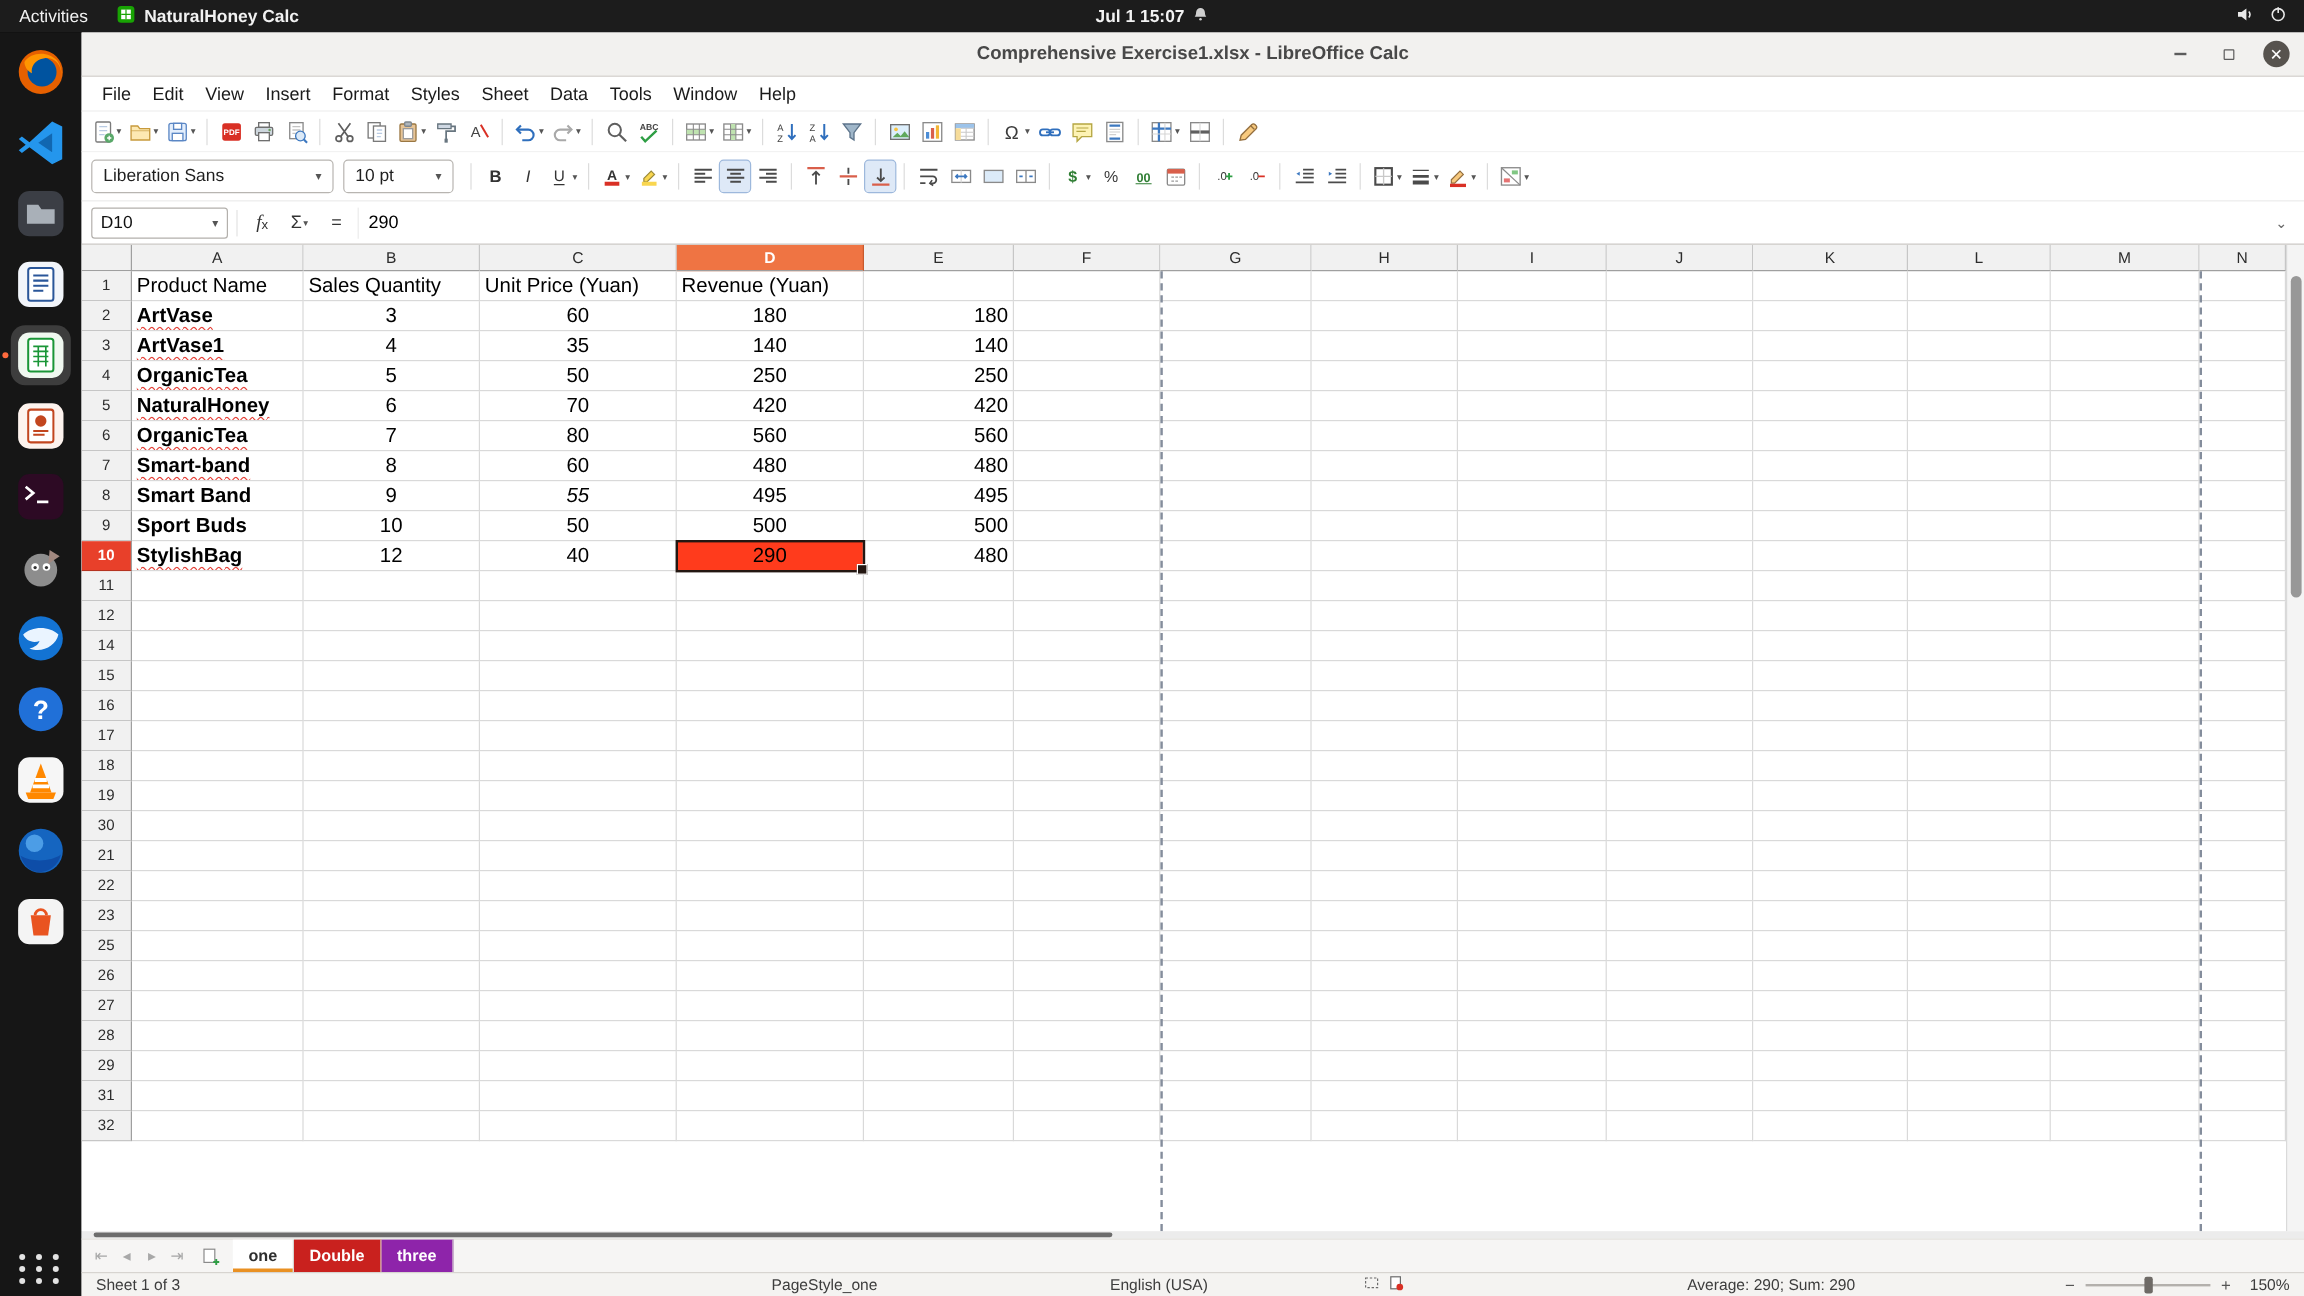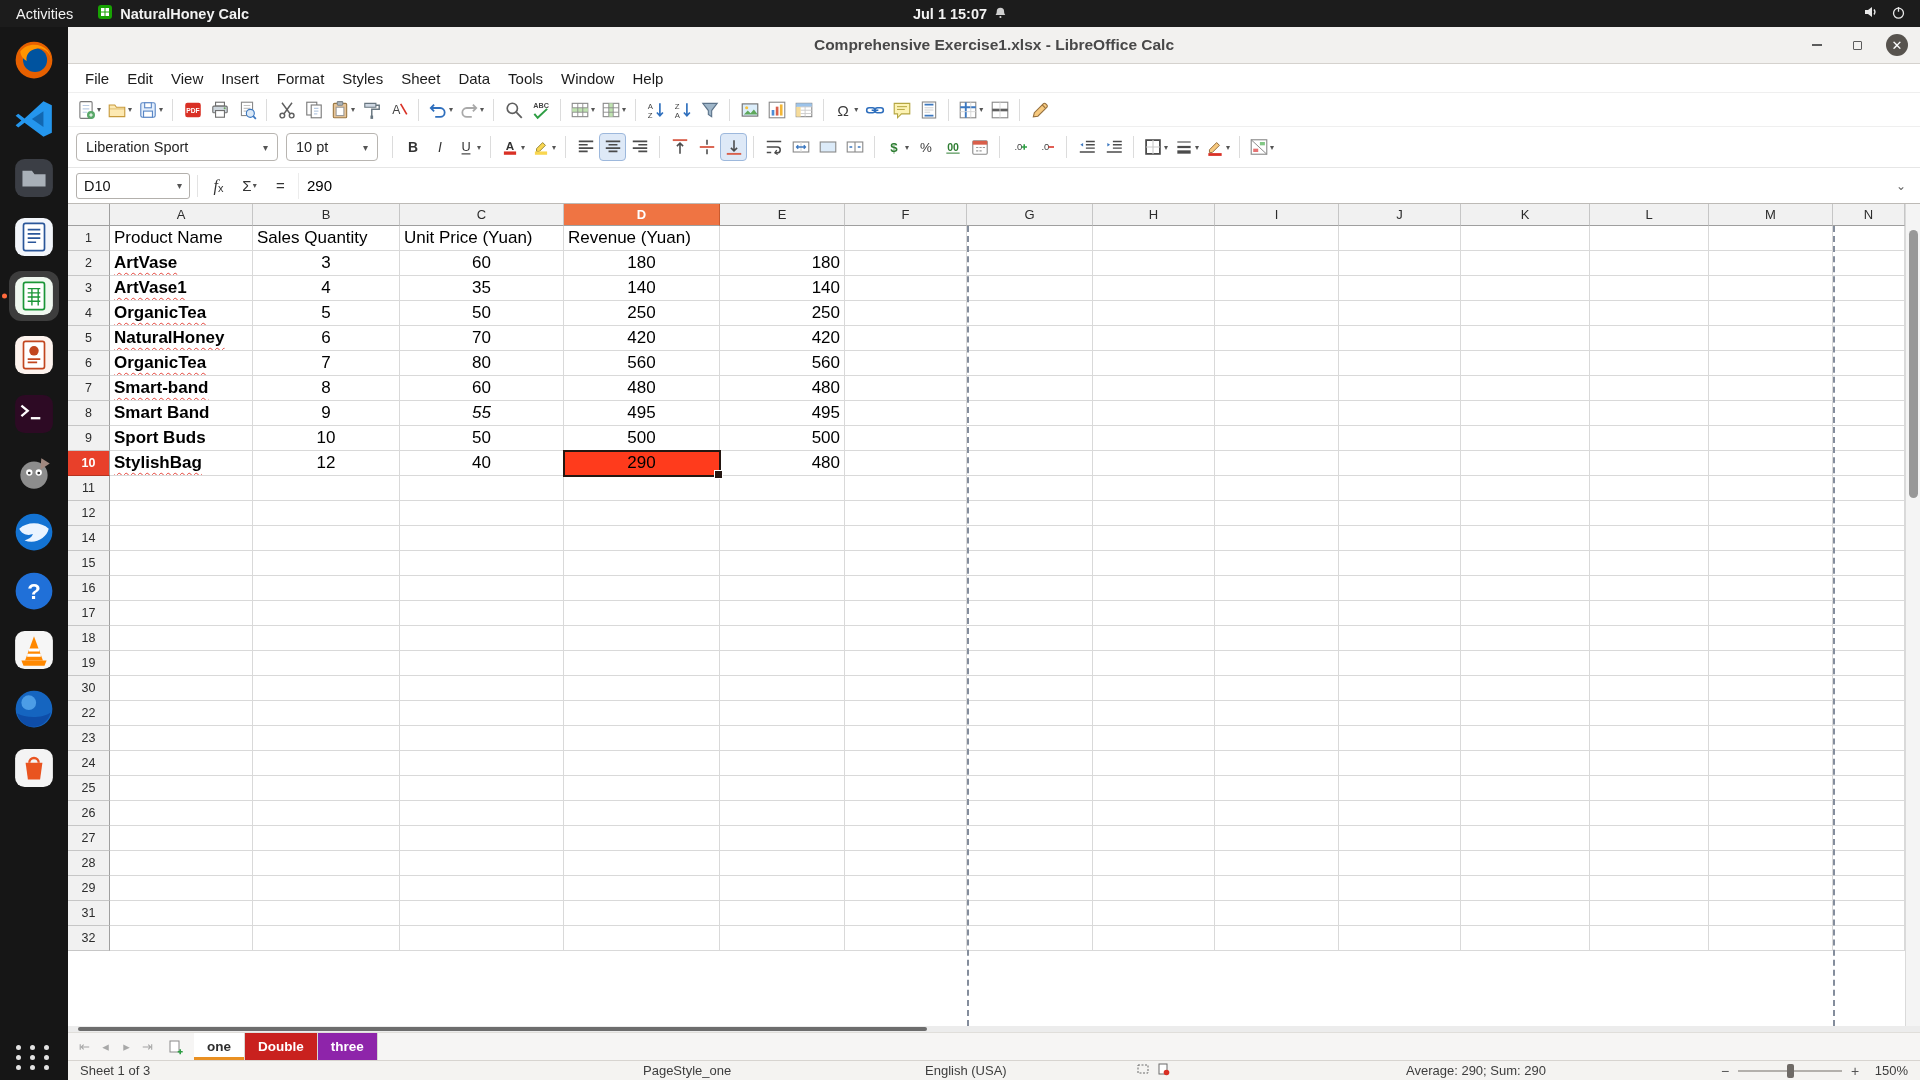--- a/index.html
+++ b/index.html
@@ -515,21 +515,21 @@
               <svg class="ic" viewBox="0 0 18 18" aria-hidden="true">
                 <path d="M3 15.2l.9-3.8 8-8a1.6 1.6 0 0 1 2.3 0l.9.9a1.6 1.6 0 0 1 0 2.3l-8 8z" fill="#f7c97e" stroke="#946f3f"></path>
                 <path d="M11 4.3l2.7 2.7" stroke="#946f3f"></path>
               </svg>
             </div>
           </div>
         </div>
 
       <div id="toolbar2">
         <div class="combo font-name">
-          <span>Liberation Sport</span>
+          <span>Liberation Sans</span>
           <span class="combo-arrow">▾</span>
         </div>
         <div class="combo font-size">
           <span>10 pt</span>
           <span class="combo-arrow">▾</span>
         </div>
         <div class="tb-sep"></div>
         <div id="fmt-icons" class="tb-icons">
             <div class="tb-btn">
               <svg class="ic" viewBox="0 0 18 18" aria-hidden="true">
@@ -1065,55 +1065,55 @@
               <div class="cell" style="width: 126px;"></div>
               <div class="cell" style="width: 122px;"></div>
               <div class="cell" style="width: 124px;"></div>
               <div class="cell" style="width: 122px;"></div>
               <div class="cell" style="width: 129px;"></div>
               <div class="cell" style="width: 119px;"></div>
               <div class="cell" style="width: 124px;"></div>
               <div class="cell" style="width: 72px;"></div>
             </div>
             <div class="grid-row">
+              <div class="rh">21</div>
+              <div class="cell" style="width: 143px;"></div>
+              <div class="cell" style="width: 147px;"></div>
+              <div class="cell" style="width: 164px;"></div>
+              <div class="cell" style="width: 156px;"></div>
+              <div class="cell" style="width: 125px;"></div>
+              <div class="cell" style="width: 122px;"></div>
+              <div class="cell" style="width: 126px;"></div>
+              <div class="cell" style="width: 122px;"></div>
+              <div class="cell" style="width: 124px;"></div>
+              <div class="cell" style="width: 122px;"></div>
+              <div class="cell" style="width: 129px;"></div>
+              <div class="cell" style="width: 119px;"></div>
+              <div class="cell" style="width: 124px;"></div>
+              <div class="cell" style="width: 72px;"></div>
+            </div>
+            <div class="grid-row">
               <div class="rh">22</div>
               <div class="cell" style="width: 143px;"></div>
               <div class="cell" style="width: 147px;"></div>
               <div class="cell" style="width: 164px;"></div>
               <div class="cell" style="width: 156px;"></div>
               <div class="cell" style="width: 125px;"></div>
               <div class="cell" style="width: 122px;"></div>
               <div class="cell" style="width: 126px;"></div>
               <div class="cell" style="width: 122px;"></div>
               <div class="cell" style="width: 124px;"></div>
               <div class="cell" style="width: 122px;"></div>
               <div class="cell" style="width: 129px;"></div>
               <div class="cell" style="width: 119px;"></div>
               <div class="cell" style="width: 124px;"></div>
               <div class="cell" style="width: 72px;"></div>
             </div>
             <div class="grid-row">
               <div class="rh">23</div>
-              <div class="cell" style="width: 143px;"></div>
-              <div class="cell" style="width: 147px;"></div>
-              <div class="cell" style="width: 164px;"></div>
-              <div class="cell" style="width: 156px;"></div>
-              <div class="cell" style="width: 125px;"></div>
-              <div class="cell" style="width: 122px;"></div>
-              <div class="cell" style="width: 126px;"></div>
-              <div class="cell" style="width: 122px;"></div>
-              <div class="cell" style="width: 124px;"></div>
-              <div class="cell" style="width: 122px;"></div>
-              <div class="cell" style="width: 129px;"></div>
-              <div class="cell" style="width: 119px;"></div>
-              <div class="cell" style="width: 124px;"></div>
-              <div class="cell" style="width: 72px;"></div>
-            </div>
-            <div class="grid-row">
-              <div class="rh">24</div>
               <div class="cell" style="width: 143px;"></div>
               <div class="cell" style="width: 147px;"></div>
               <div class="cell" style="width: 164px;"></div>
               <div class="cell" style="width: 156px;"></div>
               <div class="cell" style="width: 125px;"></div>
               <div class="cell" style="width: 122px;"></div>
               <div class="cell" style="width: 126px;"></div>
               <div class="cell" style="width: 122px;"></div>
               <div class="cell" style="width: 124px;"></div>
               <div class="cell" style="width: 122px;"></div>

